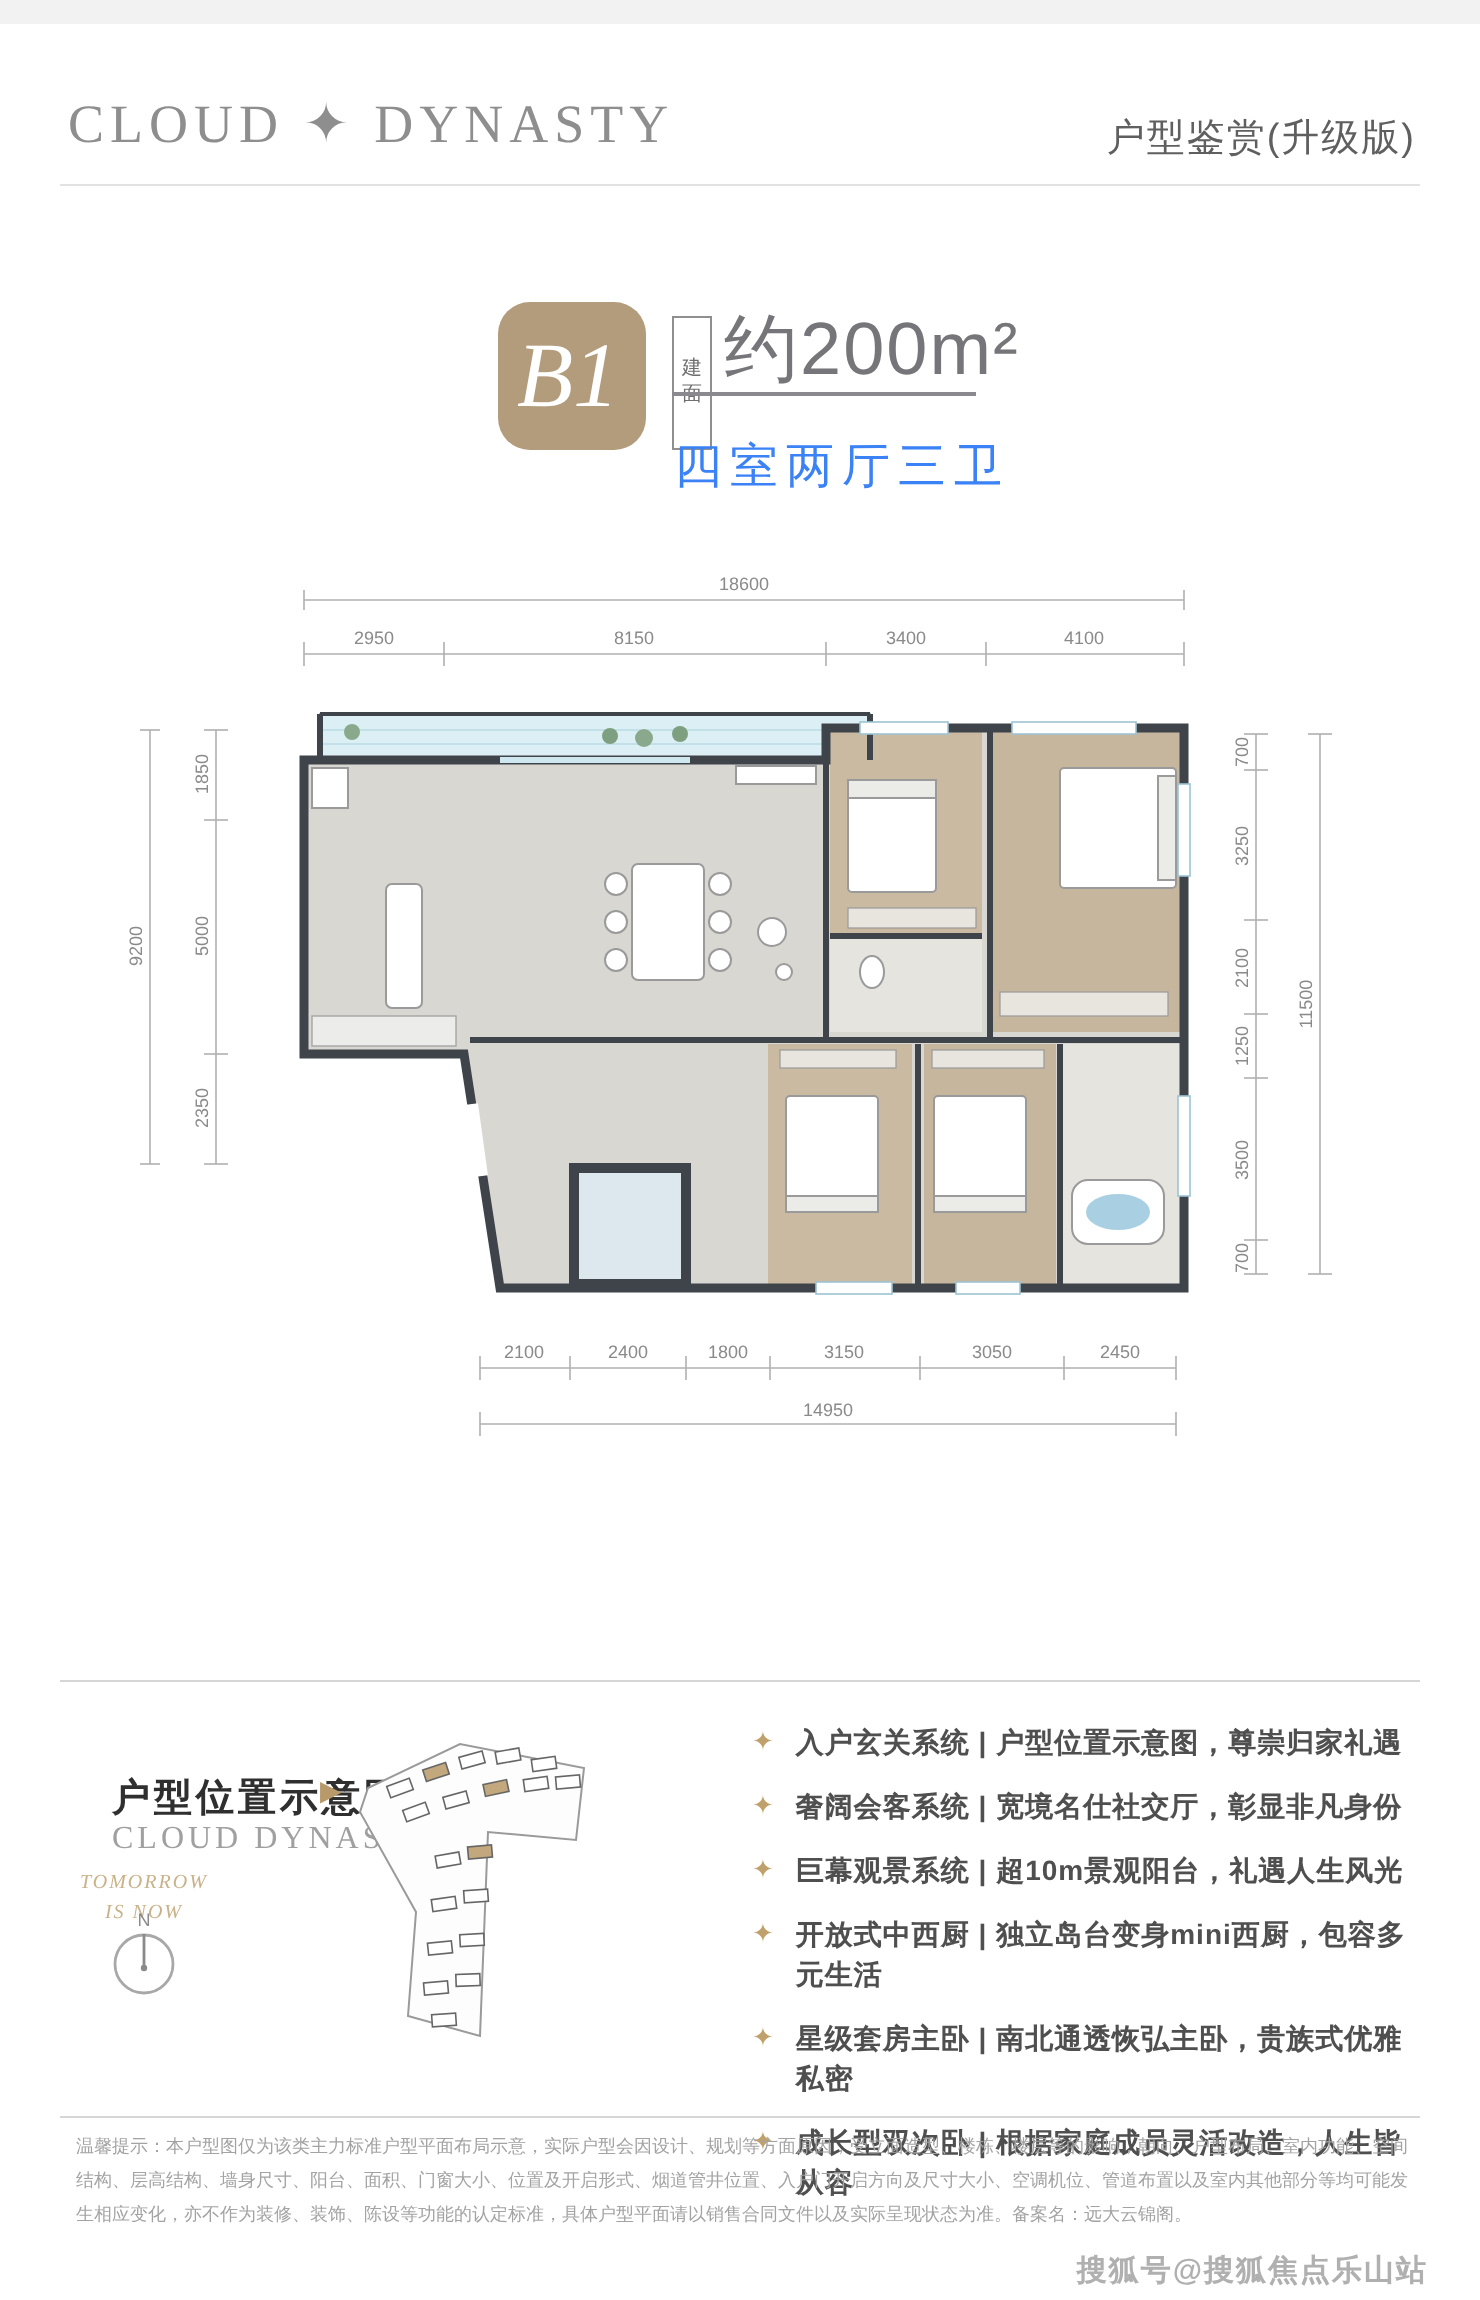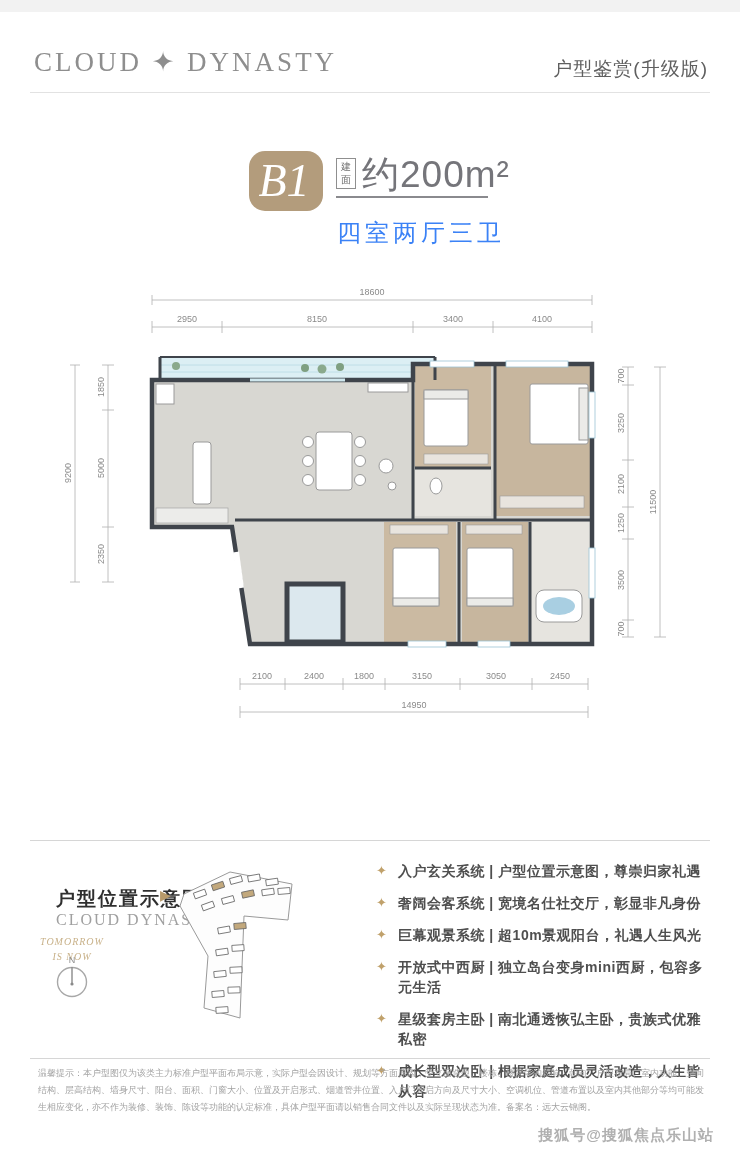--- a/index.html
+++ b/index.html
@@ -10,26 +10,26 @@
   
   .logo{left:34px;top:34px;font-family:"Liberation Serif",serif;font-size:27px;
         color:#8e8e8e;letter-spacing:3px;}
   .edition{right:32px;top:44px;font-size:19px;color:#5f5f5f;letter-spacing:1px;}
   .hr{left:30px;width:680px;border-top:1px solid #e2e2e2;height:0;}
   .hr1{top:80px;}
   .hr2{top:828px;border-top:1px solid #d6d6d6;}
   .hr3{top:1046px;border-top:1px solid #d6d6d6;}
 
   
-  .badge{left:249px;top:139px;width:74px;height:60px;background:#b39c7c;border-radius:16px;
+  .badge{left:249px;top:139px;width:74px;height:74px;background:#b39c7c;border-radius:16px;
          display:flex;align-items:center;justify-content:center;}
   .badge span{font-family:"Liberation Serif",serif;font-style:italic;font-size:46px;
               color:#ffffff;line-height:1;padding-right:4px;}
   .jianmian{left:336px;top:146px;width:16px;border:1px solid #8f8f8f;color:#6f6f6f;
-            font-size:10px;line-height:1.25;text-align:center;padding:2px 1px;
+            font-size:10px;line-height:1.25;text-align:center;padding:20px 1px;
             word-break:break-all;}
   .area-val{left:362px;top:138px;font-size:37px;color:#75757a;letter-spacing:1px;}
   .area-divider{left:336px;top:184px;width:152px;border-top:2px solid #8a8a8e;height:0;}
   .layout-text{left:337px;top:205px;font-size:24px;color:#3b82f6;letter-spacing:4px;}
 
   
   .plan{left:0;top:258px;}
   .plan text{font-family:"Liberation Sans",sans-serif;font-size:9px;fill:#8a8a8a;}
   .dim-line{stroke:#b0b0b0;stroke-width:0.8;}
   .wall{stroke:#3f444b;fill:none;}

